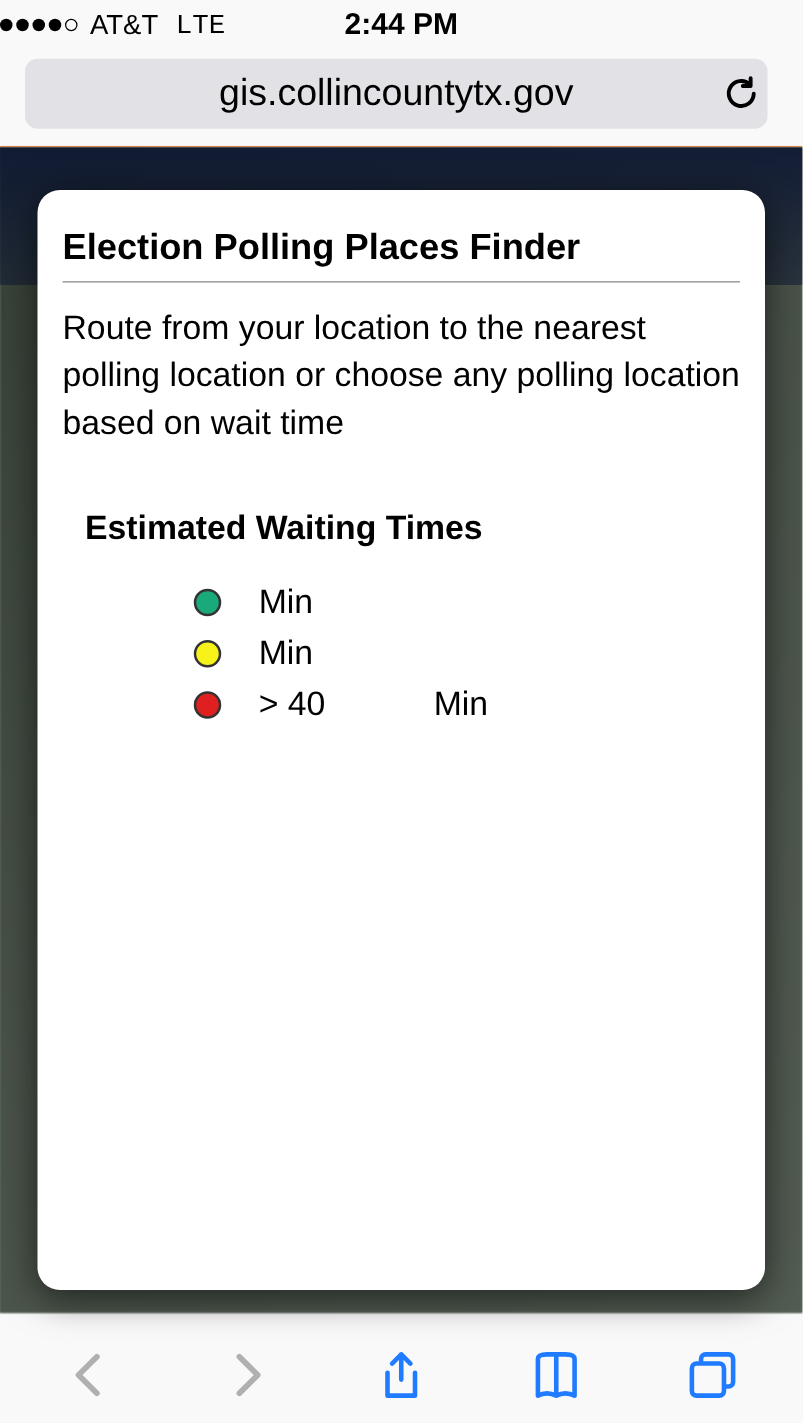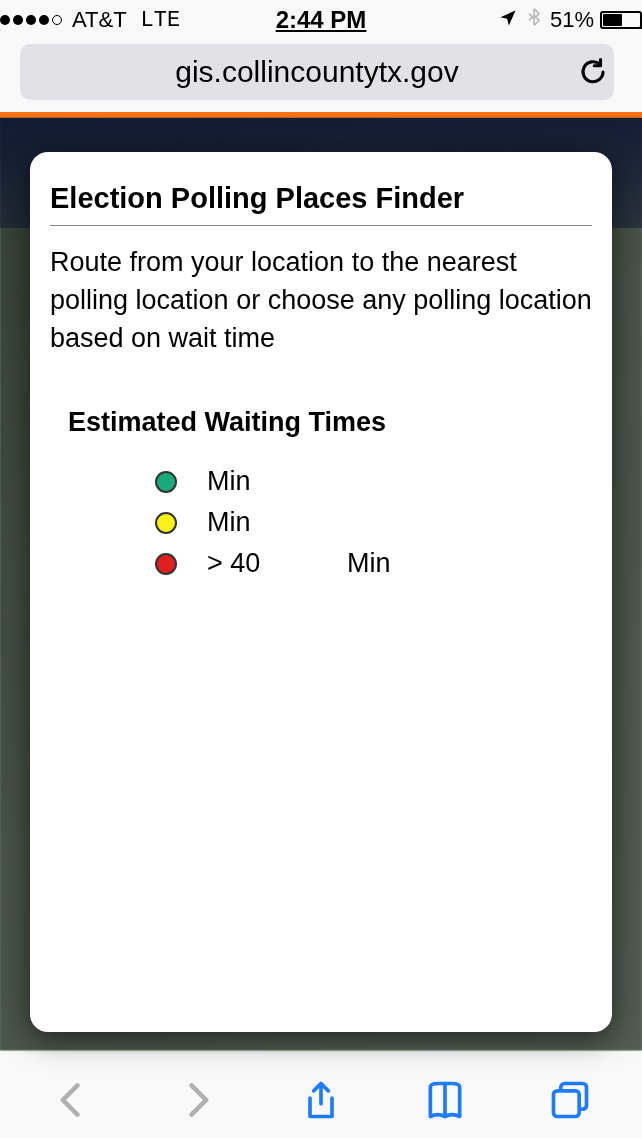--- a/index.html
+++ b/index.html
@@ -29,21 +29,20 @@
     }
     .signal-dot.empty { background: transparent; border: 1.5px solid #000; }
     .carrier { font-size: 22px; margin-left: 4px; }
     .network { font-size: 22px; margin-left: 8px; font-family: Liberation Mono, monospace; }
     .status-center {
       position: absolute;
       left: 50%;
       transform: translateX(-50%);
       font-weight: 600;
       font-size: 24px;
-      text-decoration: underline;
     }
     .status-right {
       margin-left: auto;
       display: flex;
       align-items: center;
       gap: 6px;
     }
     .loc-icon { font-size: 20px; }
     .bt-icon { color: #bbb; font-size: 22px; }
     .battery-pct { font-size: 22px; }
@@ -69,21 +68,21 @@
       width: 51%;
       background: #000;
       border-radius: 1px;
     }
     .addr-bar {
       height: 78px;
       background: #f9f9f9;
       display: flex;
       align-items: center;
       padding: 0 24px 8px 20px;
-      border-bottom: 6px solid #f97316;
+      border-bottom: 1px solid #f97316;
       justify-content: center;
     }
     .addr-field {
       flex: 1;
       height: 56px;
       background: #e2e2e6;
       border-radius: 10px;
       display: flex;
       align-items: center;
       justify-content: center;
@@ -225,36 +224,20 @@
       <span class="signal-dot"></span>
       <span class="signal-dot"></span>
       <span class="signal-dot"></span>
       <span class="signal-dot"></span>
       <span class="signal-dot empty"></span>
     </span>
     <span class="carrier">AT&amp;T</span>
     <span class="network">LTE</span>
   </div>
   <div class="status-center">2:44 PM</div>
-  <div class="status-right">
-    <span class="loc-icon">
-      <svg viewBox="0 0 24 24" width="20" height="20">
-          <path d="M3 11 L21 3 L13 21 L11 13 Z" fill="#000"></path>
-        </svg>
-    </span>
-    <span class="bt-icon">
-      <svg viewBox="0 0 24 24" width="20" height="20">
-          <path d="M12 2 L18 8 L12 14 L12 2 M12 22 L18 16 L12 10 L12 22 M6 8 L12 14 M6 16 L12 10" stroke="#bbb" stroke-width="2" fill="none"></path>
-        </svg>
-    </span>
-    <span class="battery-pct">51%</span>
-    <span class="battery">
-        <span class="battery-fill"></span>
-      </span>
-  </div>
 </div>
 
 <div class="addr-bar">
   <div class="addr-field">
     <span>gis.collincountytx.gov</span>
   </div>
   <div class="refresh-icon">
     <svg viewBox="0 0 24 24" width="30" height="30">
         <path d="M20 12 A8 8 0 1 1 17.5 6" stroke="#000" stroke-width="2.5" fill="none" stroke-linecap="round"></path>
         <path d="M18 2 L18 7 L13 7" stroke="#000" stroke-width="2.5" fill="none" stroke-linecap="round" stroke-linejoin="round"></path>

